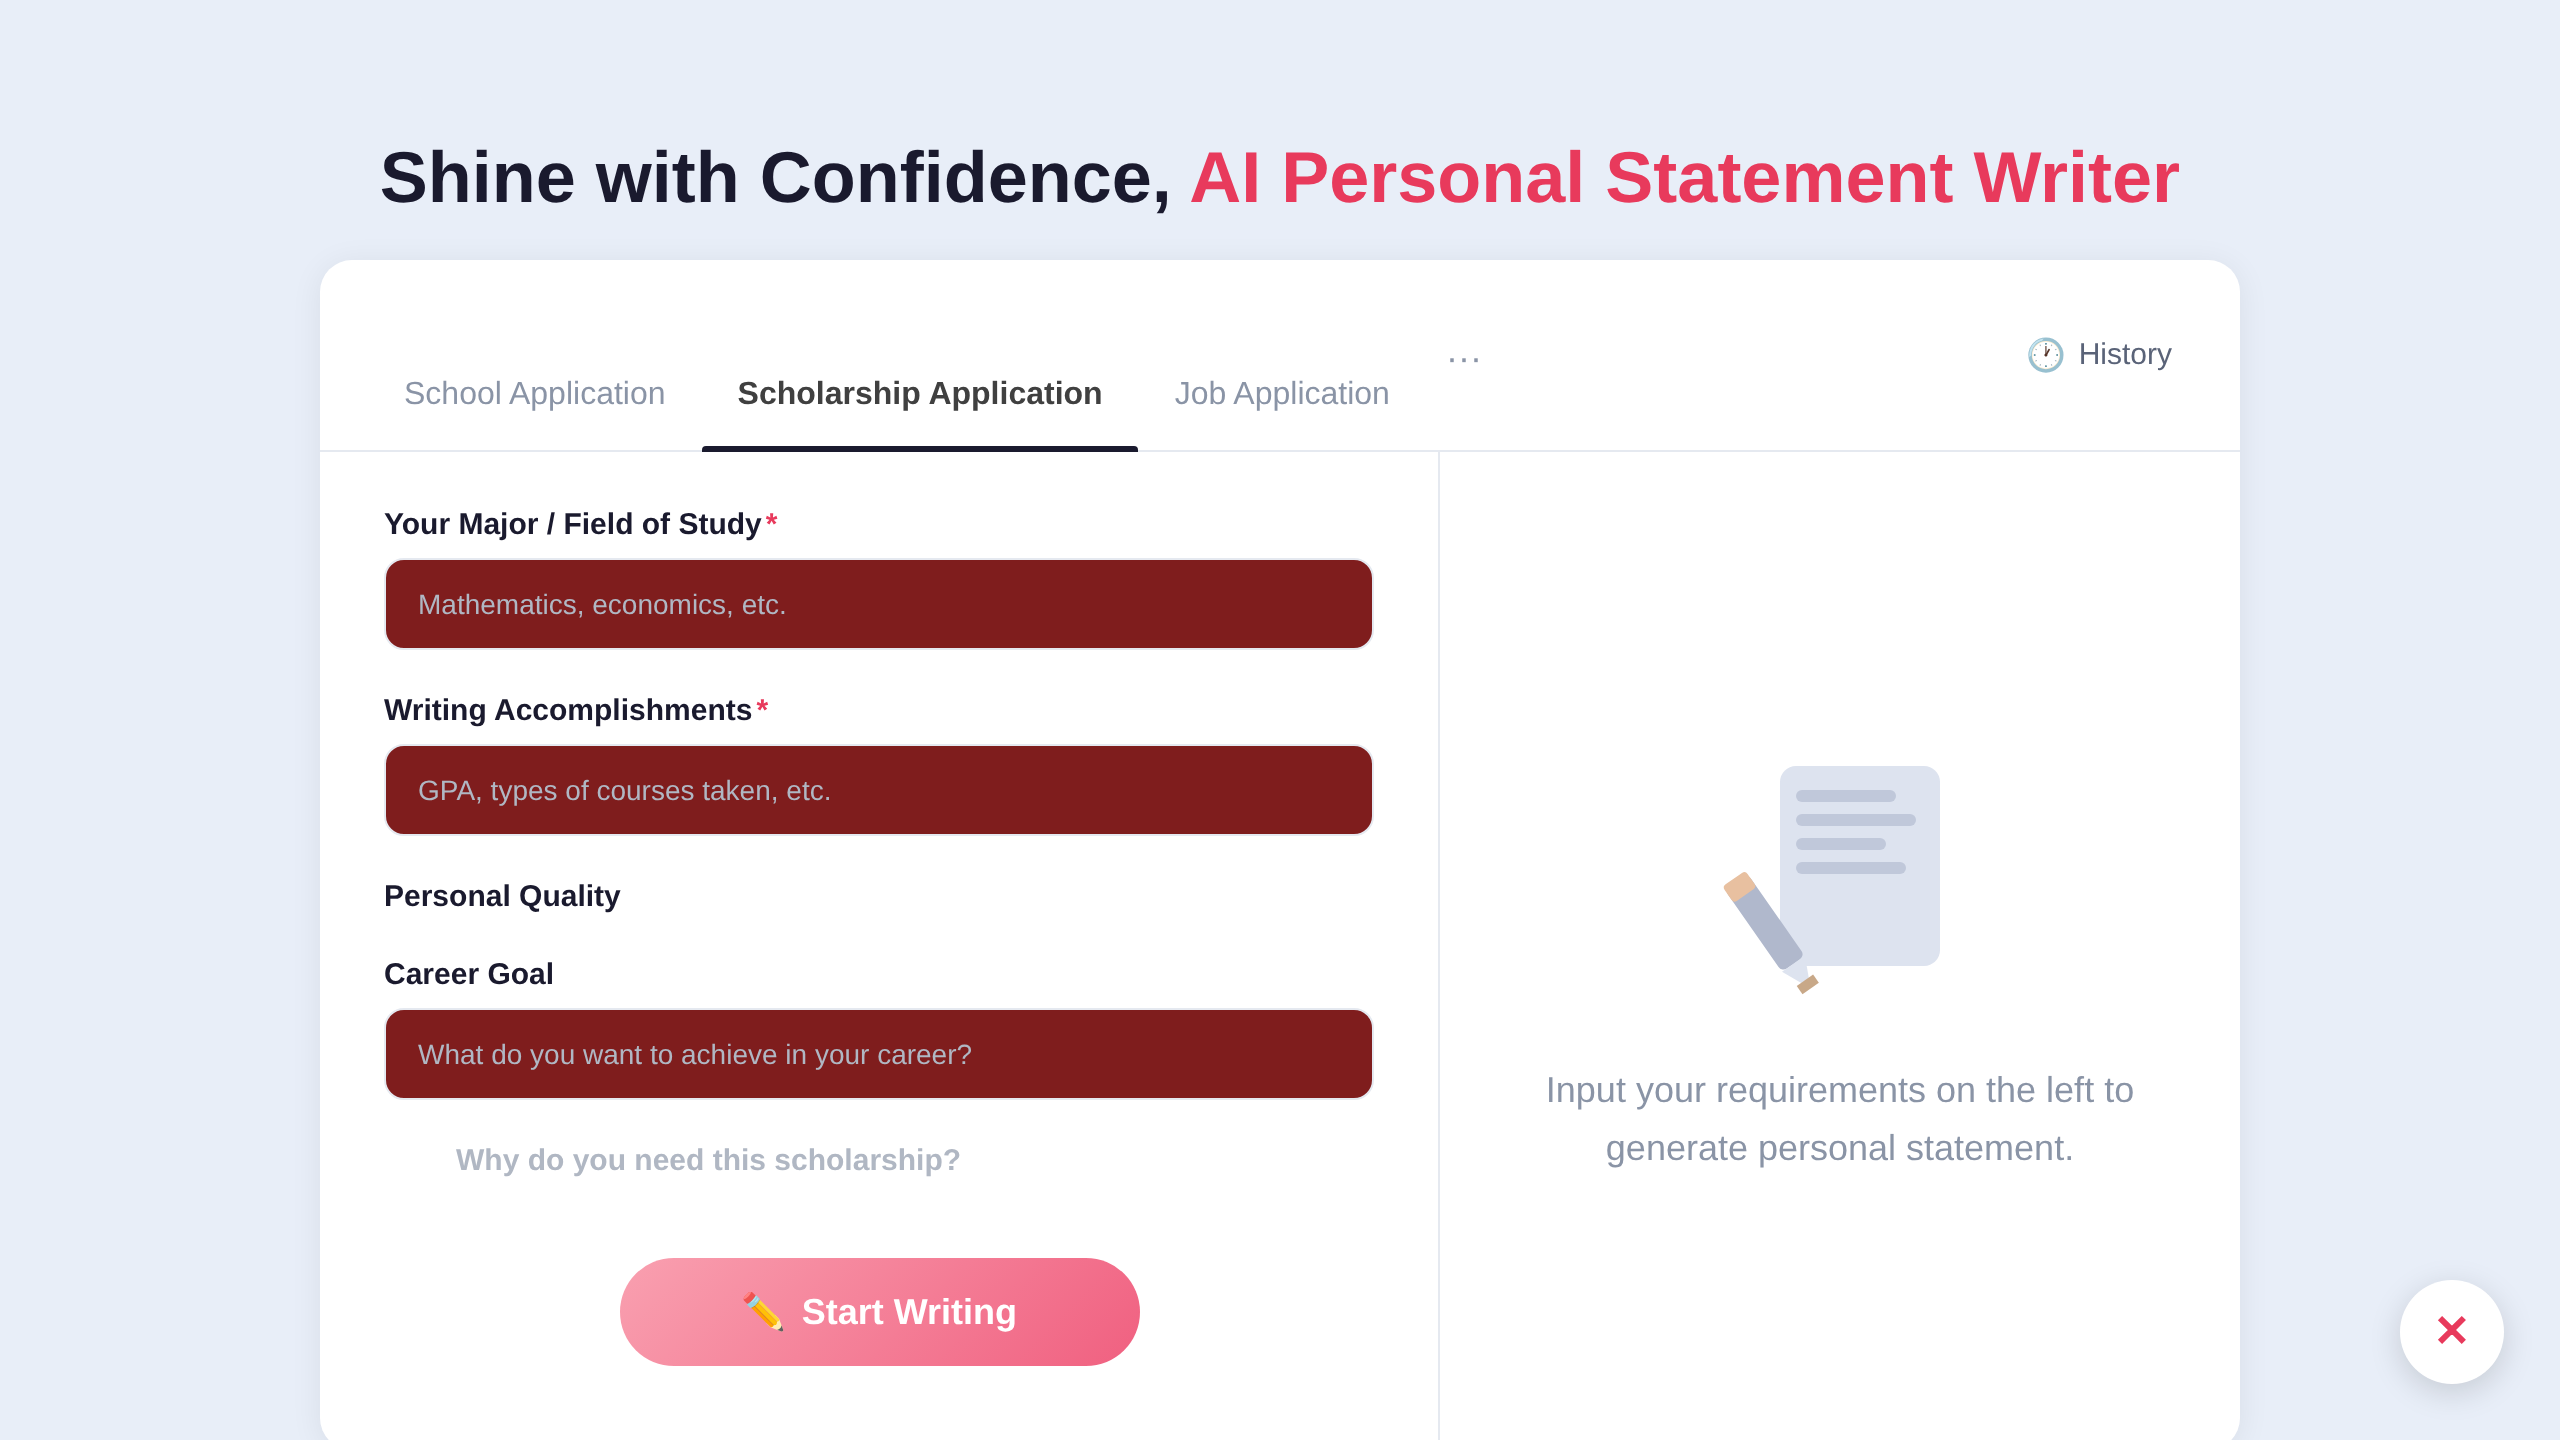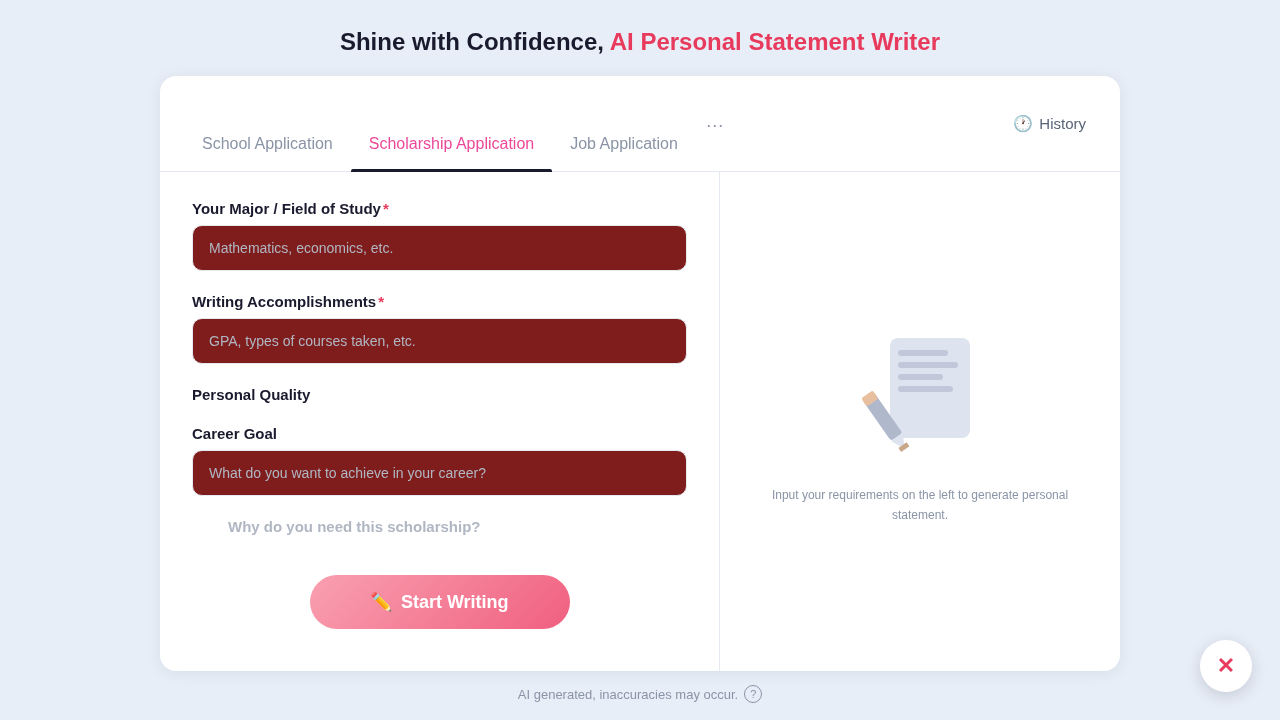--- a/index.html
+++ b/index.html
@@ -16,23 +16,24 @@
       min-height: 720px;
       background: #e8eef8;
       display: flex;
       flex-direction: column;
       align-items: center;
     }
 
     .page-title {
       text-align: center;
       padding: 28px 20px 20px;
-      font-size: 24px;
+      font-size: 36px;
       font-weight: 700;
       color: #1a1a2e;
+      margin-top: 40px;
     }
 
     .page-title .ai-highlight {
       color: #e83a5c;
     }
 
     .main-card {
       background: #fff;
       border-radius: 16px;
       width: 960px;
@@ -56,22 +57,22 @@
       font-size: 16px;
       font-weight: 500;
       color: #8a94a6;
       cursor: pointer;
       position: relative;
       white-space: nowrap;
       margin-top: 37px;
     }
 
     .tab-item.active {
-      color: #ec4899;
-      font-weight: 400;
+      color: #404040;
+      font-weight: 700;
     }
 
     .tab-item.active::after {
       content: '';
       position: absolute;
       bottom: -1px;
       left: 0;
       right: 0;
       height: 3px;
       background: #1a1a2e;
@@ -189,21 +190,21 @@
     }
 
     .illustration {
       width: 160px;
       height: 140px;
       margin-bottom: 28px;
     }
 
     .preview-text {
       text-align: center;
-      font-size: 12px;
+      font-size: 18px;
       color: #8a94a6;
       line-height: 1.6;
     }
 
     .footer-bar {
       text-align: center;
       padding: 14px;
       font-size: 13px;
       color: #8a94a6;
       display: flex;

